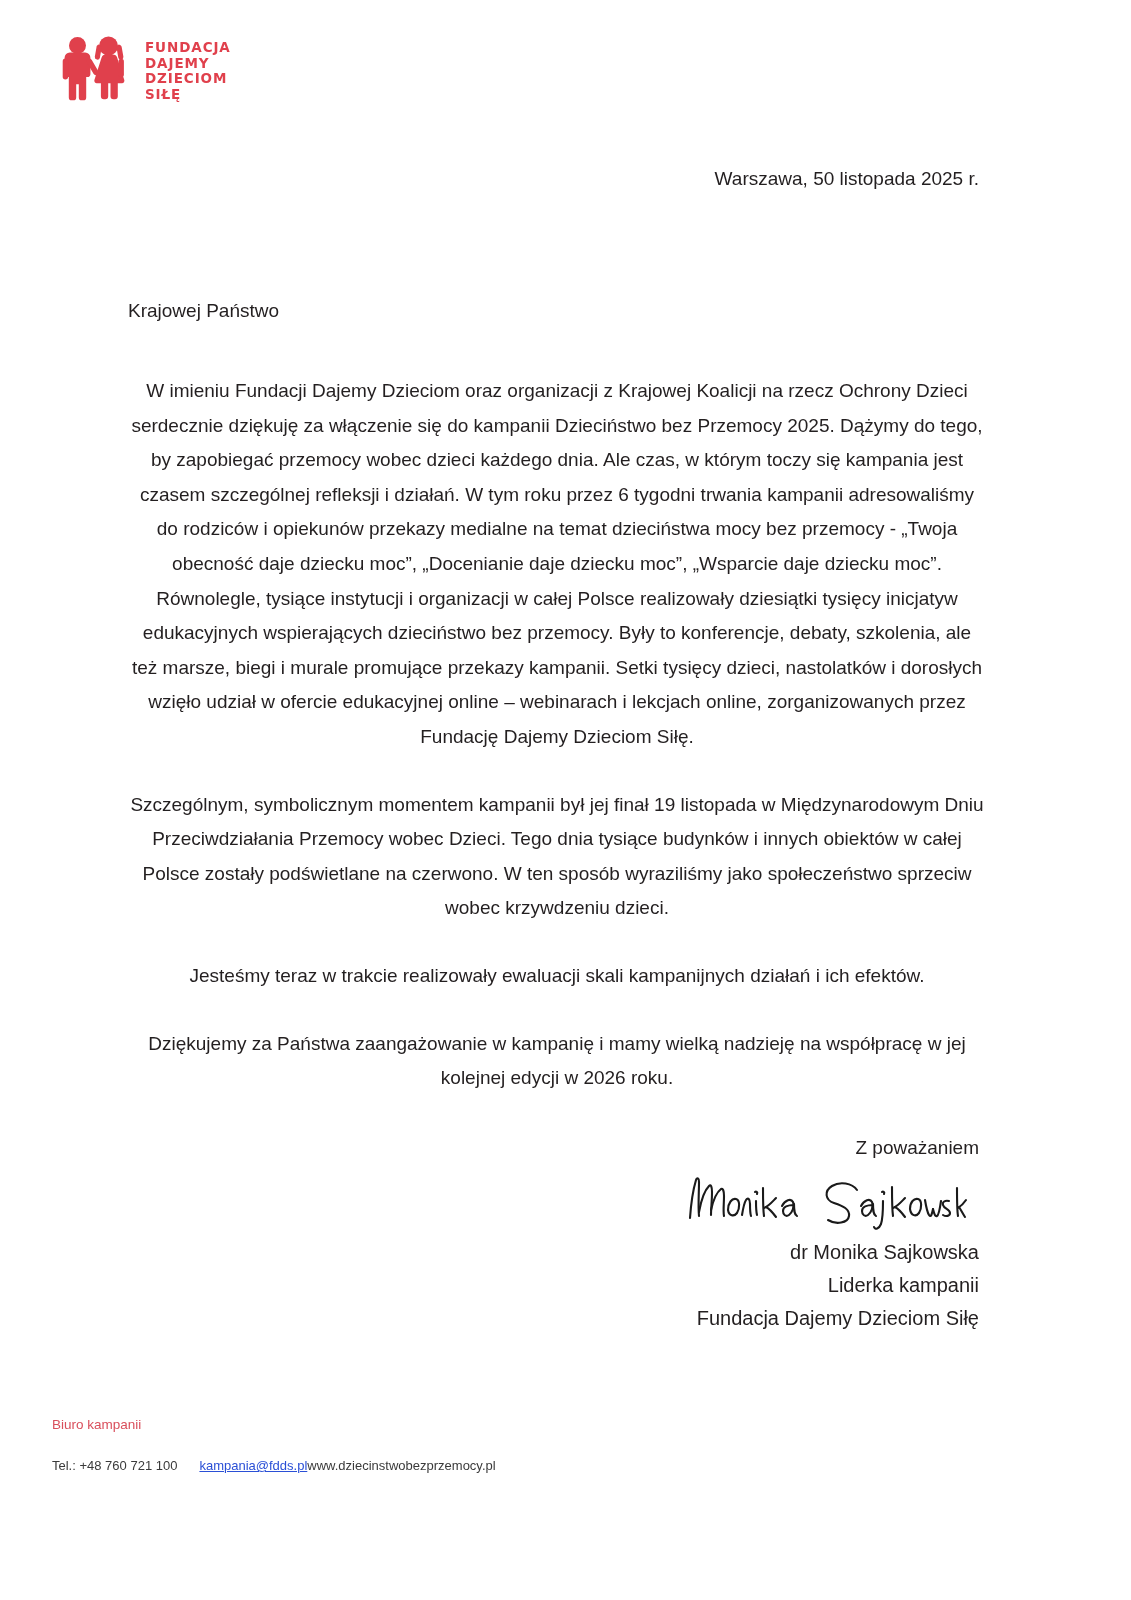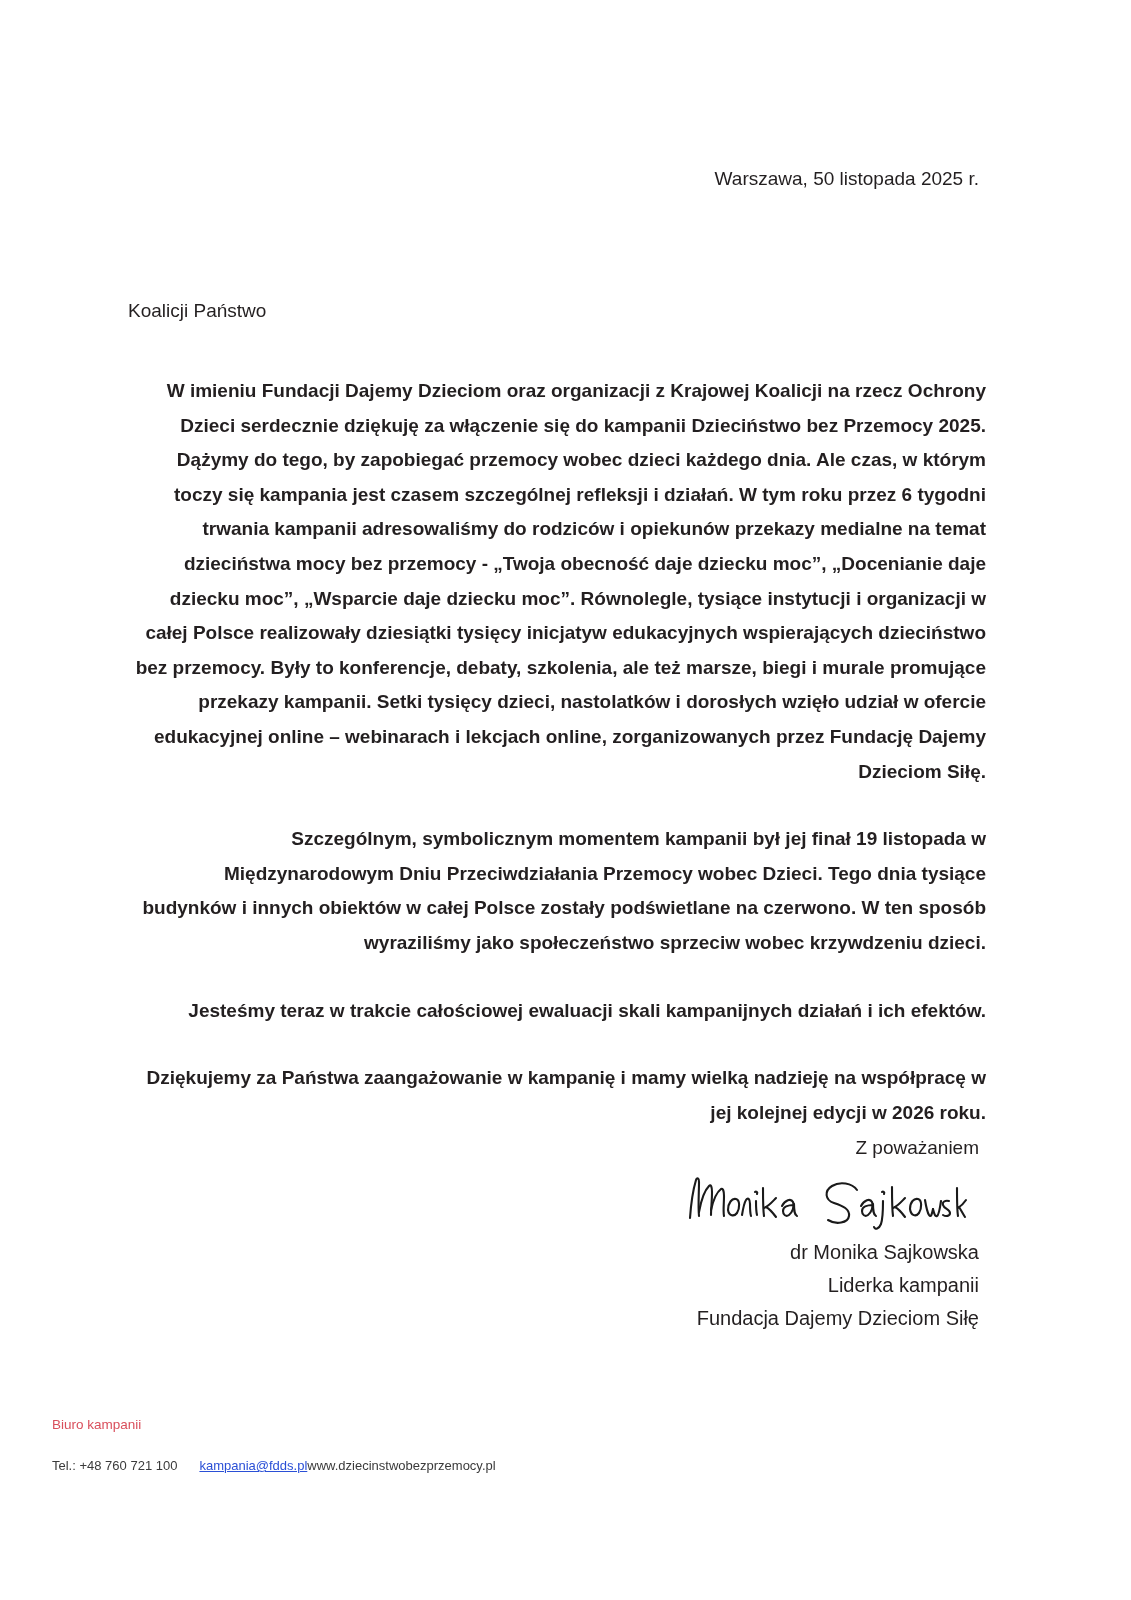--- a/index.html
+++ b/index.html
@@ -68,23 +68,22 @@
     font-size: 19px;
     line-height: 34px;
     color: #231f20;
     margin: 0 0 46px 0;
   }
   .para {
     font-size: 19px;
     line-height: 34.6px;
     color: #231f20;
     margin: 0 0 33px 0;
-    text-align: right;
+    text-align: center;
     hyphens: none;
-    font-weight: bold;
   }
   .para:last-child { margin-bottom: 0; }
 
   
   .signature-block {
     position: absolute;
     right: 152px;
     top: 1134px;
     width: 460px;
     text-align: right;
@@ -139,28 +138,53 @@
     color: #2a4fd6;
     text-decoration: underline;
   }
   .footer-web { color: #3a3a3a; }
 </style>
 </head>
 <body>
 
 <div class="page">
 
+  <div class="letterhead">
+    <svg class="logo-mark" viewBox="0 0 72 76" aria-hidden="true">
+      <g fill="#e0404c">
+
+        <circle cx="20.5" cy="13.5" r="8.5"></circle>
+        <path d="M12.8 20.5 h15.4 a5.2 5.2 0 0 1 5.2 5.2 v16.2 a3.1 3.1 0 0 1 -3.1 3.1 h-1.1 v20.4 a2.9 2.9 0 0 1 -2.9 2.9 h-1.6 a2.9 2.9 0 0 1 -2.9 -2.9 v-13.2 h-2.6 v13.2 a2.9 2.9 0 0 1 -2.9 2.9 h-1.6 a2.9 2.9 0 0 1 -2.9 -2.9 v-20.4 h-1.1 a3.1 3.1 0 0 1 -3.1 -3.1 v-16.2 a5.2 5.2 0 0 1 5.2 -5.2 z"></path>
+
+        <path d="M8.4 26.5 a2.7 2.7 0 0 1 2.7 2.7 v15.6 a2.7 2.7 0 0 1 -5.4 0 v-15.6 a2.7 2.7 0 0 1 2.7 -2.7 z"></path>
+
+        <path d="M31.2 26.8 a2.7 2.7 0 0 1 3.6 1.2 l6.4 11.0 a2.7 2.7 0 0 1 -4.7 2.7 l-6.4 -11.0 a2.7 2.7 0 0 1 1.1 -3.9 z"></path>
+
+        <circle cx="51.5" cy="14" r="9.5"></circle>
+        <path d="M41.2 12.5 a4 4 0 0 1 3.2 4.6 l-1.5 8.6 a2.6 2.6 0 0 1 -5.1 -0.9 l1.5 -8.6 a4 4 0 0 1 1.9 -3.7 z"></path>
+        <path d="M61.8 12.5 a4 4 0 0 1 3.1 3.7 l1.5 8.6 a2.6 2.6 0 0 1 -5.1 0.9 l-1.5 -8.6 a4 4 0 0 1 2 -4.6 z"></path>
+
+        <path d="M47.2 22.5 h8.6 a4.6 4.6 0 0 1 4.4 3.2 l7.1 22.4 a2.4 2.4 0 0 1 -2.3 3.1 h-4.2 v13.1 a2.9 2.9 0 0 1 -2.9 2.9 h-1.5 a2.9 2.9 0 0 1 -2.9 -2.9 v-13.1 h-2.3 v13.1 a2.9 2.9 0 0 1 -2.9 2.9 h-1.5 a2.9 2.9 0 0 1 -2.9 -2.9 v-13.1 h-4.2 a2.4 2.4 0 0 1 -2.3 -3.1 l7.1 -22.4 a4.6 4.6 0 0 1 4.4 -3.2 z"></path>
+
+        <path d="M64.2 26.8 a2.7 2.7 0 0 1 2.7 2.7 v13.0 a2.7 2.7 0 0 1 -5.4 0 v-13.0 a2.7 2.7 0 0 1 2.7 -2.7 z"></path>
+      </g>
+    </svg>
+    <div class="logo-wordmark">FUNDACJA
+DAJEMY
+DZIECIOM
+SIŁĘ</div>
+  </div>
 
   <div class="date-line">Warszawa, 50 listopada 2025 r.</div>
 
   <div class="letter-body">
-    <p class="salutation">Koalicji Państwo</p>
+    <p class="salutation">Krajowej Państwo</p>
     <p class="para">W imieniu Fundacji Dajemy Dzieciom oraz organizacji z Krajowej Koalicji na rzecz Ochrony Dzieci serdecznie dziękuję za włączenie się do kampanii Dzieciństwo bez Przemocy 2025. Dążymy do tego, by zapobiegać przemocy wobec dzieci każdego dnia. Ale czas, w którym toczy się kampania jest czasem szczególnej refleksji i działań. W tym roku przez 6 tygodni trwania kampanii adresowaliśmy do rodziców i opiekunów przekazy medialne na temat dzieciństwa mocy bez przemocy - „Twoja obecność daje dziecku moc”, „Docenianie daje dziecku moc”, „Wsparcie daje dziecku moc”. Równolegle, tysiące instytucji i organizacji w całej Polsce realizowały dziesiątki tysięcy inicjatyw edukacyjnych wspierających dzieciństwo bez przemocy. Były to konferencje, debaty, szkolenia, ale też marsze, biegi i murale promujące przekazy kampanii. Setki tysięcy dzieci, nastolatków i dorosłych wzięło udział w ofercie edukacyjnej online – webinarach i lekcjach online, zorganizowanych przez Fundację Dajemy Dzieciom Siłę.</p>
     <p class="para">Szczególnym, symbolicznym momentem kampanii był jej finał 19 listopada w Międzynarodowym Dniu Przeciwdziałania Przemocy wobec Dzieci. Tego dnia tysiące budynków i innych obiektów w całej Polsce zostały podświetlane na czerwono. W ten sposób wyraziliśmy jako społeczeństwo sprzeciw wobec krzywdzeniu dzieci.</p>
-    <p class="para">Jesteśmy teraz w trakcie całościowej ewaluacji skali kampanijnych działań i ich efektów.</p>
+    <p class="para">Jesteśmy teraz w trakcie realizowały ewaluacji skali kampanijnych działań i ich efektów.</p>
     <p class="para">Dziękujemy za Państwa zaangażowanie w kampanię i mamy wielką nadzieję na współpracę w jej kolejnej edycji w 2026 roku.</p>
   </div>
 
   <div class="signature-block">
     <p class="sign-off">Z poważaniem</p>
 
     <svg class="signature-svg" viewBox="0 0 285 64" aria-hidden="true">
       <g fill="none" stroke="#1a1a1a" stroke-width="2.1" stroke-linecap="round" stroke-linejoin="round">
 
         <path d="M6 50 C7 36 9 22 12 12 C13 9 15 10 15 14 C15 24 14 38 15 48"></path>

